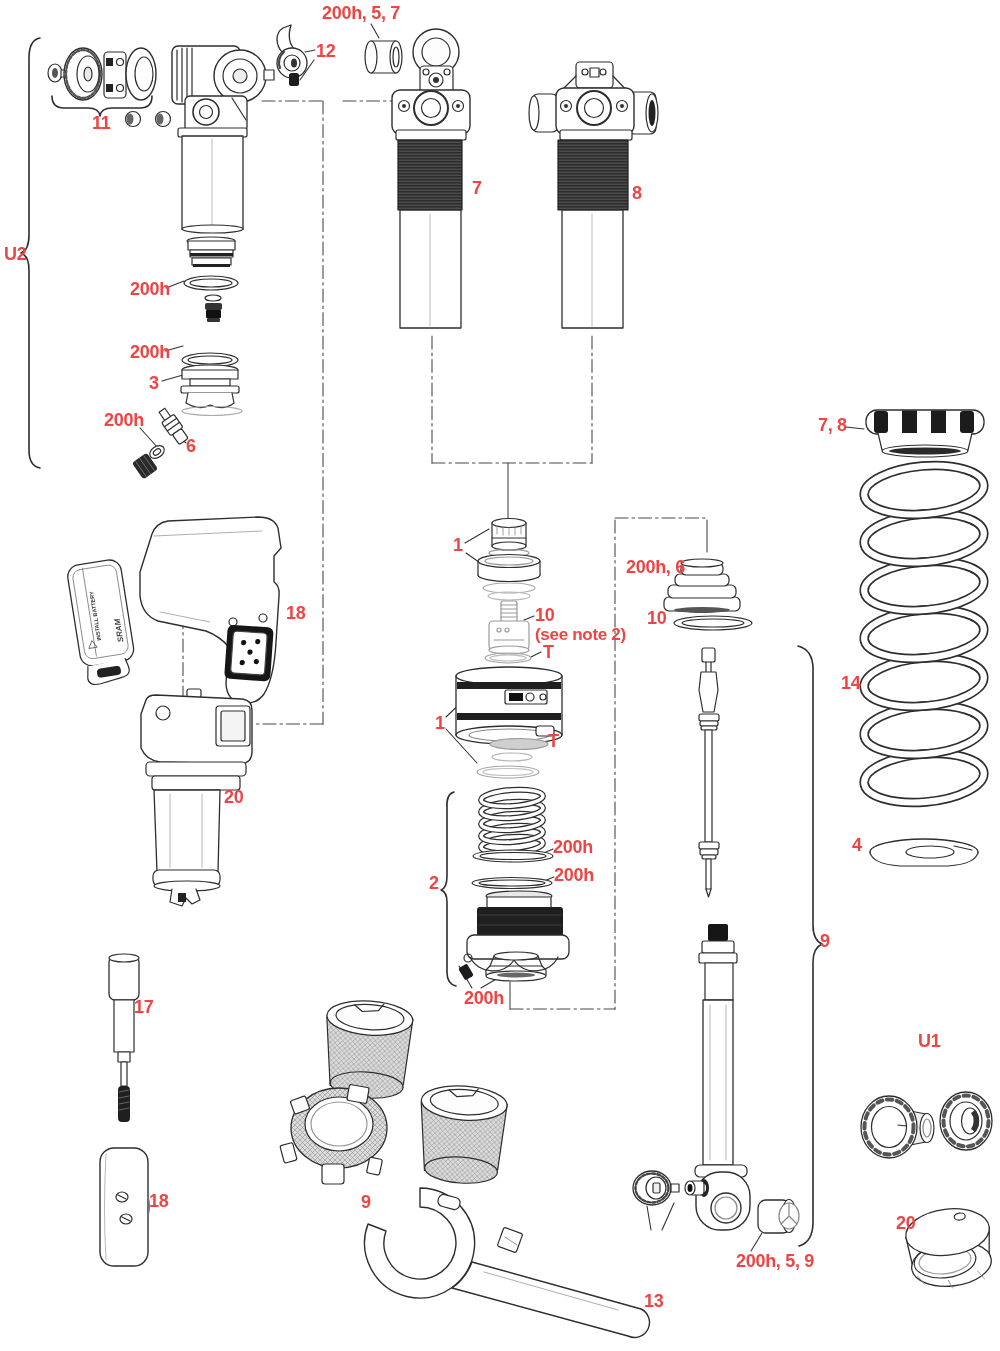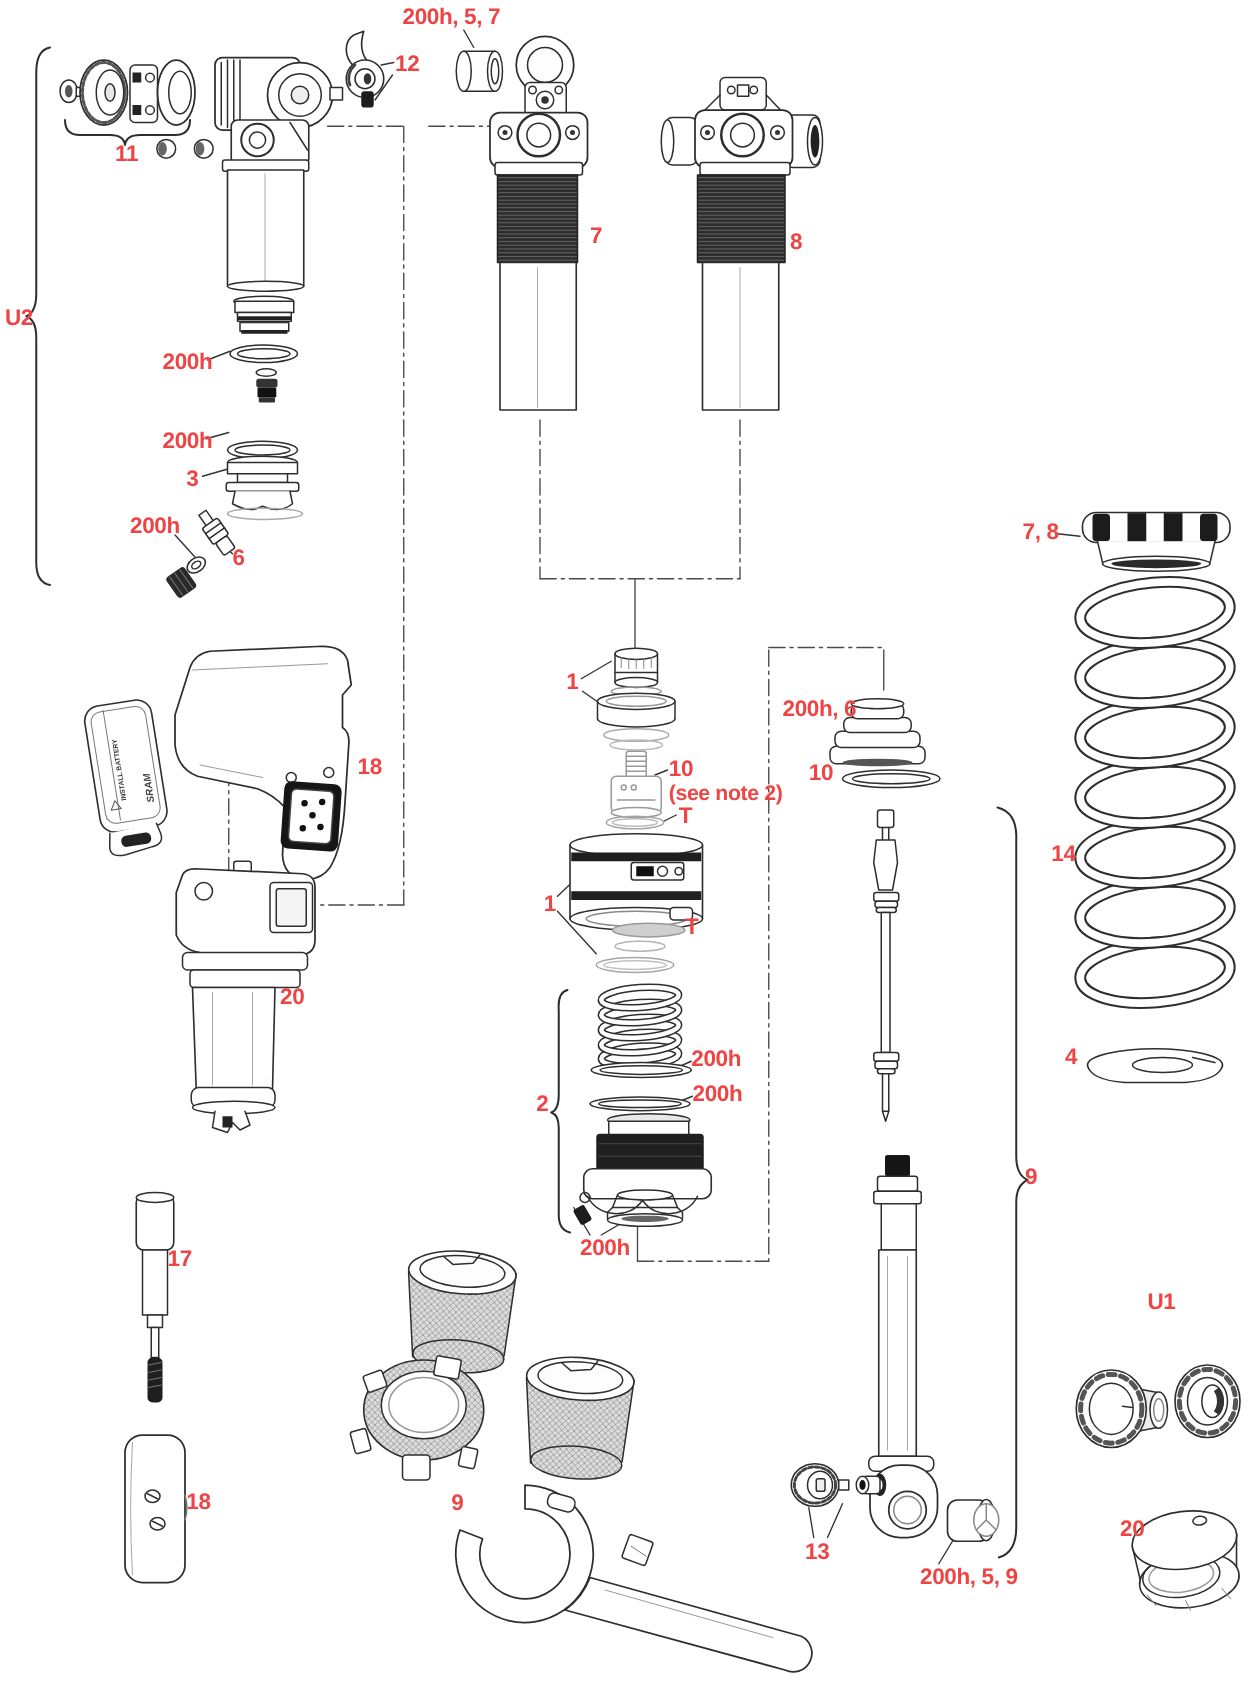--- a/index.html
+++ b/index.html
@@ -571,17 +571,17 @@
 <div class="lbl" style="left:429px;top:874px">2</div>
 <div class="lbl" style="left:553px;top:838px">200h</div>
 <div class="lbl" style="left:554px;top:866px">200h</div>
 <div class="lbl" style="left:464px;top:989px">200h</div>
 <div class="lbl" style="left:286px;top:604px">18</div>
 <div class="lbl" style="left:224px;top:788px">20</div>
 <div class="lbl" style="left:820px;top:932px">9</div>
 <div class="lbl" style="left:134px;top:998px">17</div>
 <div class="lbl" style="left:149px;top:1192px">18</div>
 <div class="lbl" style="left:361px;top:1193px">9</div>
-<div class="lbl" style="left:644px;top:1232px">13</div>
+<div class="lbl" style="left:644px;top:1292px">13</div>
 <div class="lbl" style="left:736px;top:1252px">200h, 5, 9</div>
 <div class="lbl" style="left:918px;top:1032px">U1</div>
 <div class="lbl" style="left:896px;top:1214px">20</div>
 </div>
 
 </body></html>

